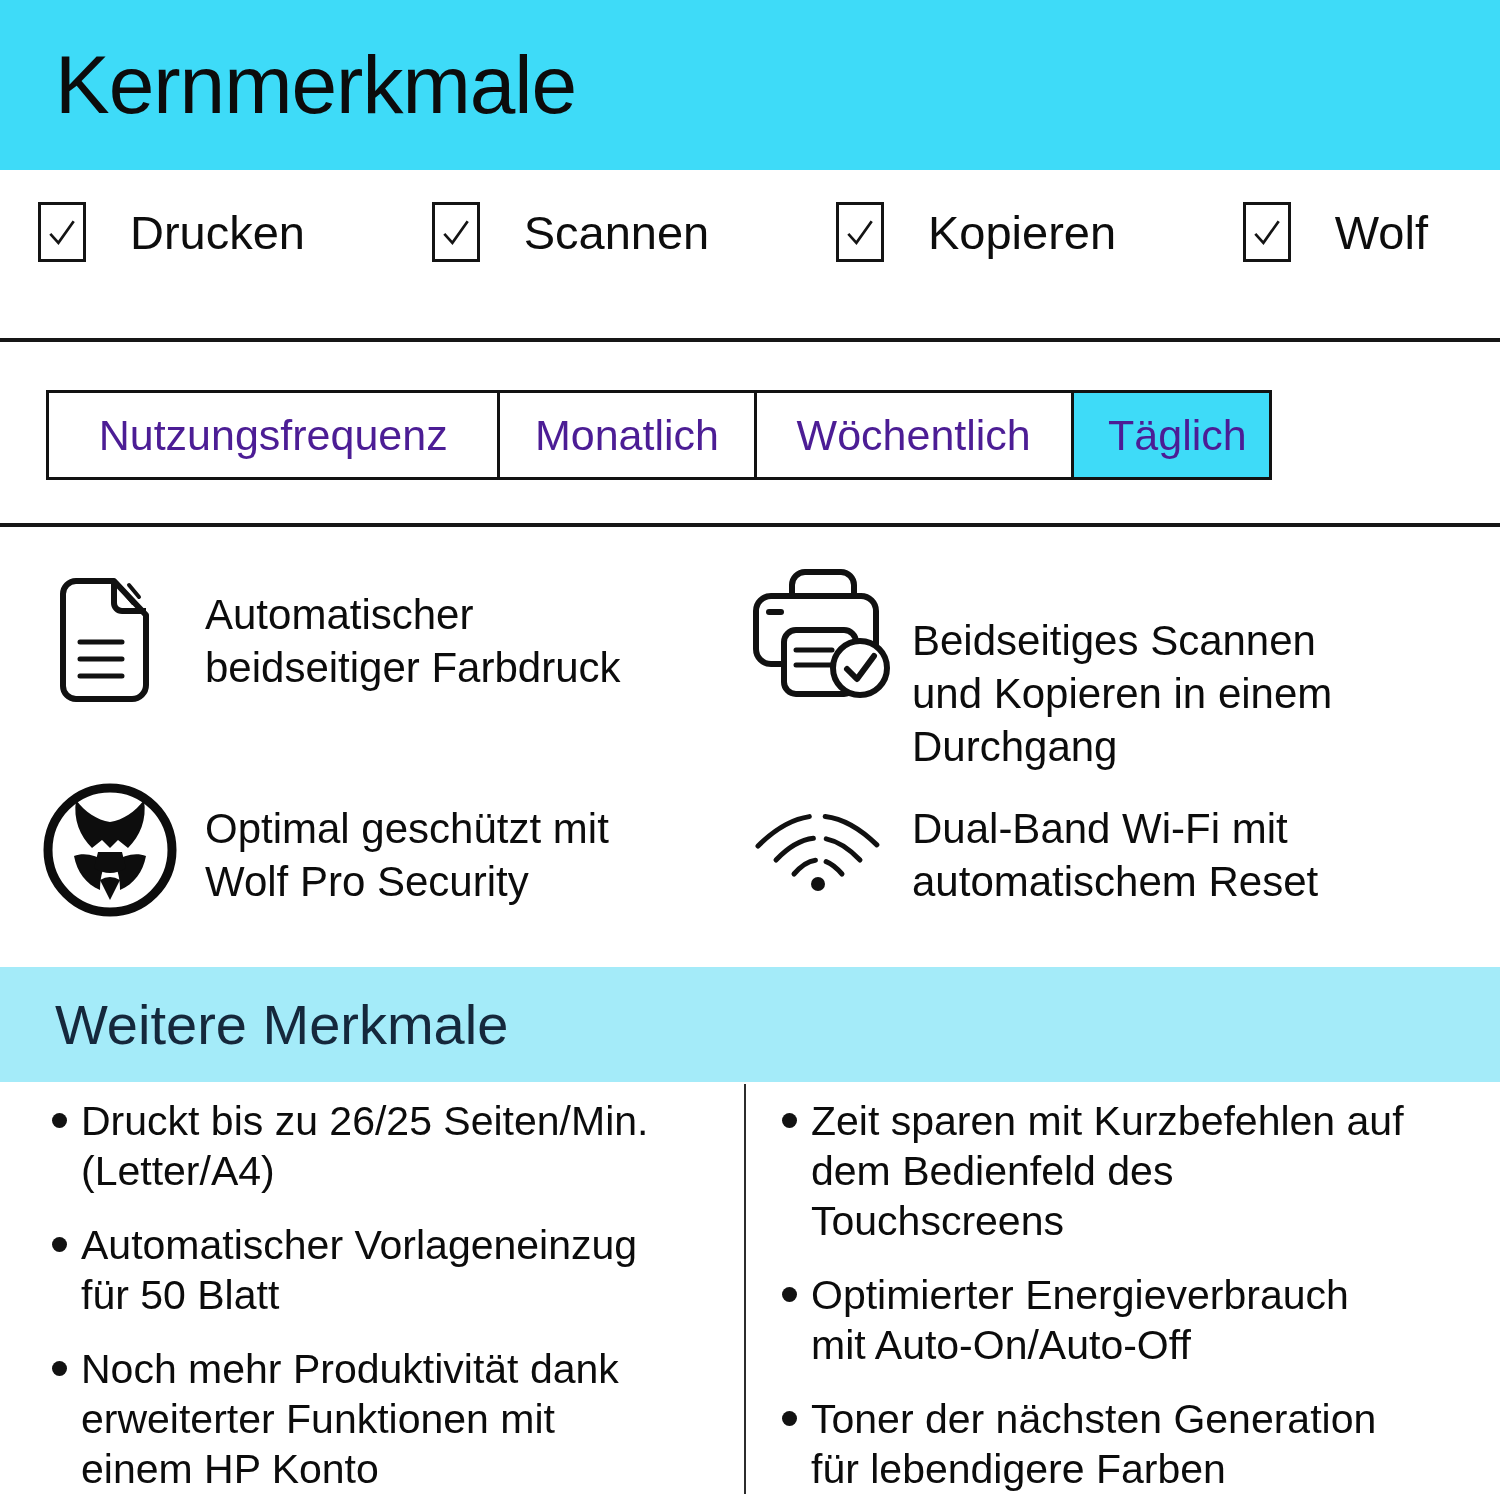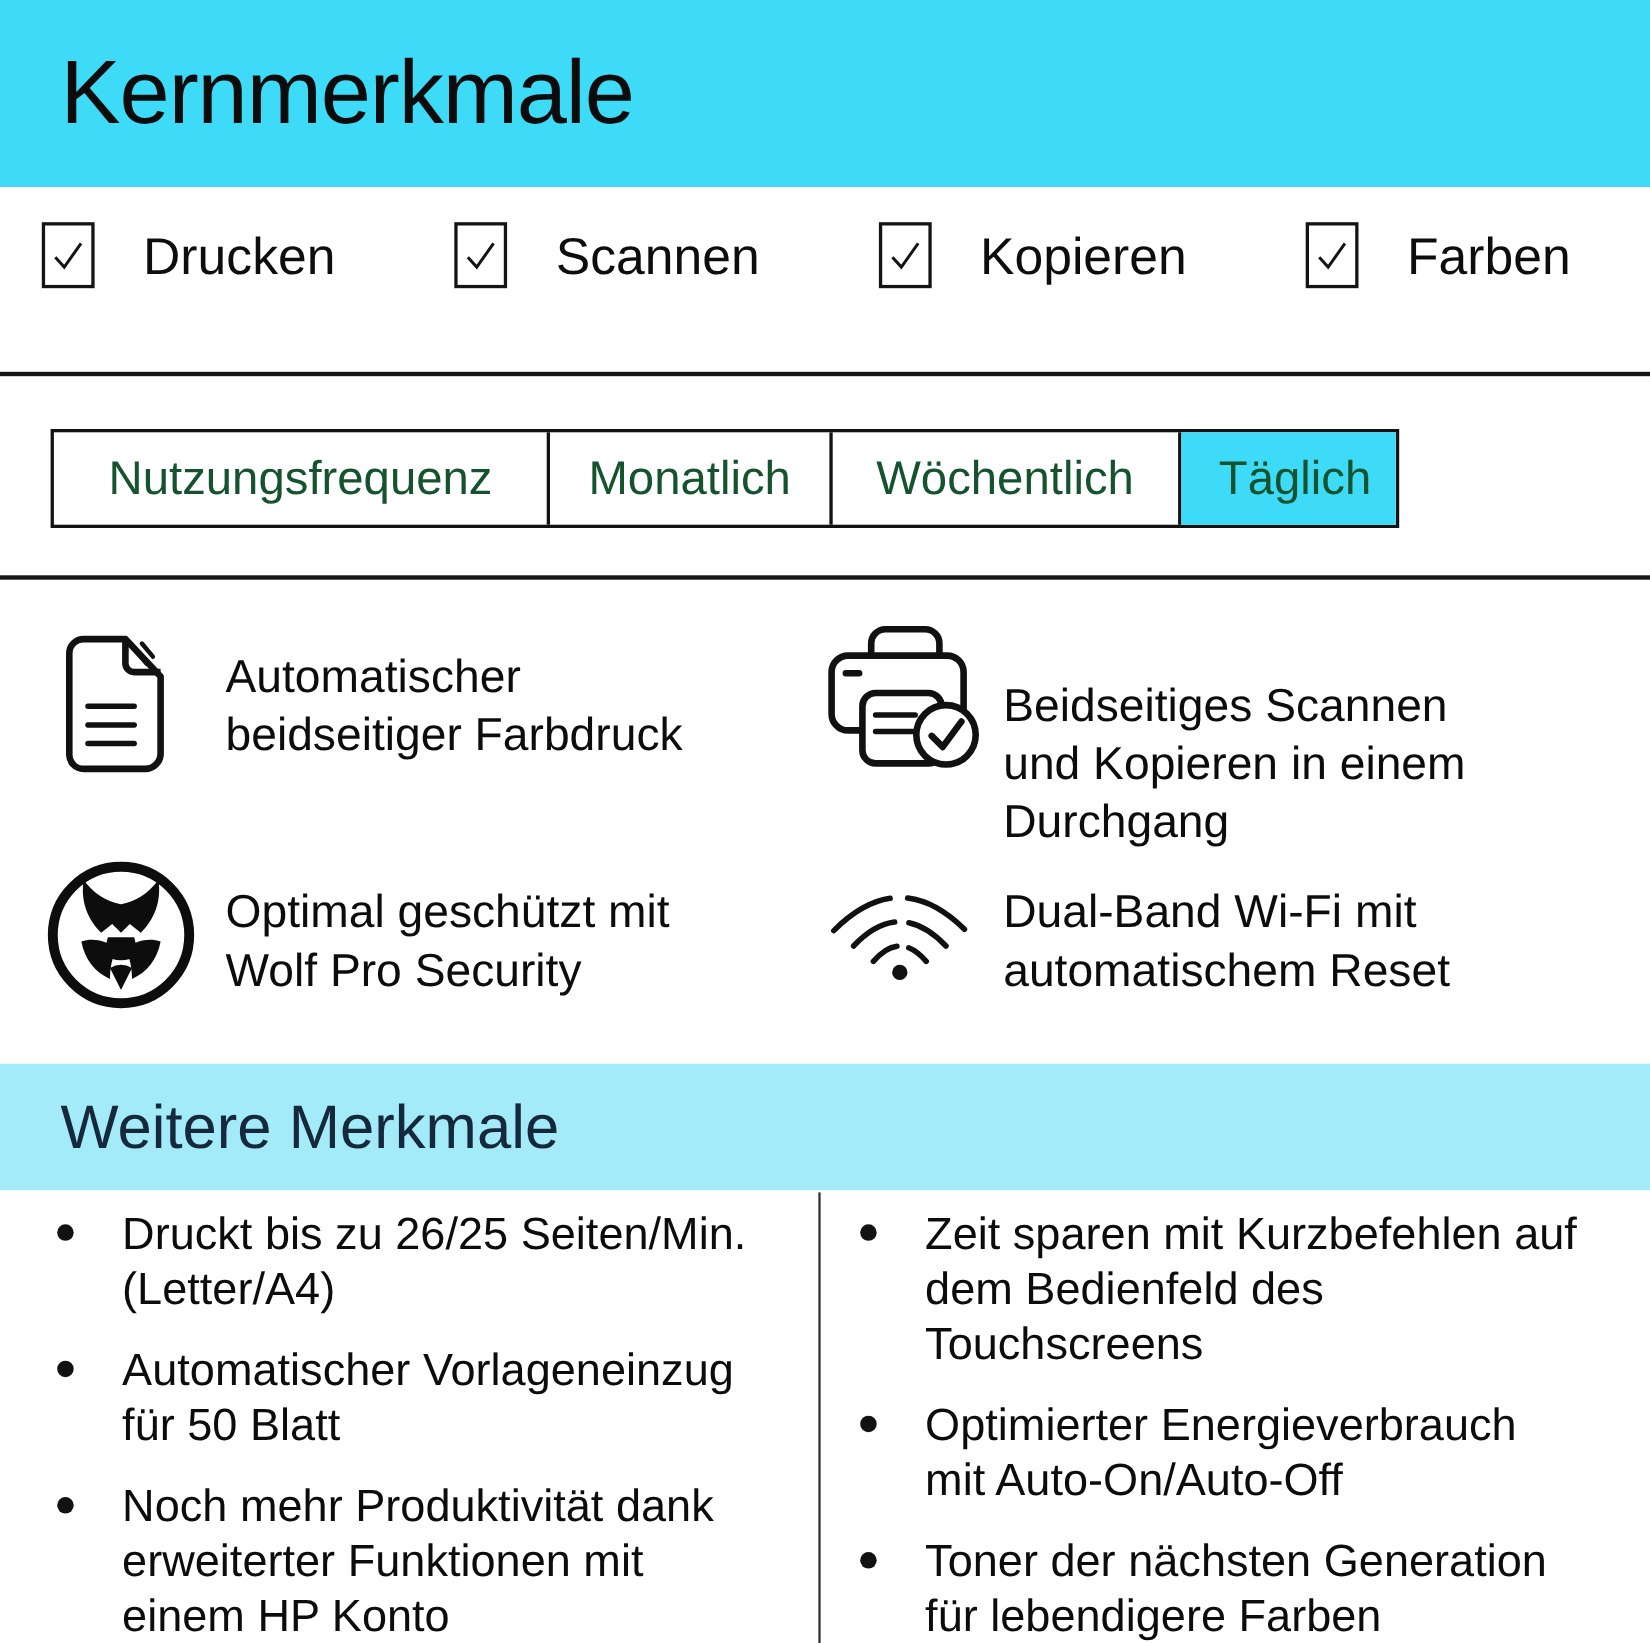--- a/index.html
+++ b/index.html
@@ -15,21 +15,21 @@
   .cap{display:flex;align-items:center;gap:44px;}
   .checkbox{width:42px;height:54px;border:3px solid #141414;background:#fff;display:flex;align-items:center;justify-content:center;flex:none;}
   .checkbox svg{width:36px;height:36px;overflow:visible;}
   .cap-label{font-size:47px;color:#0d0d0d;}
   
   .rule{position:absolute;left:0;width:1500px;height:4px;background:#161616;}
   .rule1{top:338px;}
   .rule2{top:523px;}
   
   .usage-table{position:absolute;left:46px;top:390px;width:1226px;height:90px;display:flex;border:3px solid #121212;box-sizing:border-box;background:#fff;}
-  .ucell{display:flex;align-items:center;justify-content:center;border-right:3px solid #121212;box-sizing:border-box;font-size:43px;color:#14532d;white-space:nowrap;}
+  .ucell{display:flex;align-items:center;justify-content:center;border-right:3px solid #121212;box-sizing:border-box;font-size:43px;color:#4c1d95;white-space:nowrap;}
   .ucell:last-child{border-right:none;padding-left:12px;}
   .uc0{width:37%;}.uc1{width:21%;}.uc2{width:26%;}.uc3{width:16%;}
   .ucell.selected{background:#3EDBF8;}
   
   .ficon{position:absolute;}
   .ficon svg{width:100%;height:100%;overflow:visible;}
   .ftext{position:absolute;font-size:42px;line-height:53px;color:#0c0c0c;}
   .icon-doc{left:58px;top:576px;width:100px;height:128px;}
   .ft1{left:205px;top:588px;}
   .icon-printer{left:748px;top:566px;width:148px;height:144px;}
@@ -40,21 +40,21 @@
   .ft4{left:912px;top:802px;}
   
   .banner-light{position:absolute;left:0;top:967px;width:1500px;height:115px;background:#A4EBF9;display:flex;align-items:center;}
   .banner-light .subtitle{margin-left:55px;font-size:56px;font-weight:400;color:#15283C;}
   
   .bottom{position:absolute;left:0;top:1082px;width:1500px;height:412px;}
   .vdivider{position:absolute;left:744px;top:2px;width:2px;height:410px;background:#2c2c2c;}
   .blist{position:absolute;}
   .blist-left{left:52px;top:14px;width:660px;}
   .blist-right{left:782px;top:14px;width:700px;}
-  .bitem{display:flex;gap:44px;margin-bottom:24px;}
+  .bitem{display:flex;gap:14px;margin-bottom:24px;}
   .bdot{width:15px;height:15px;border-radius:50%;background:#121212;margin-top:17px;flex:none;}
   .btext{font-size:41px;line-height:50px;color:#0c0c0c;}
 </style>
 </head>
 <body>
 
 <div class="page">
 
   <div class="banner-top">
     <div class="title">Kernmerkmale</div>
@@ -84,21 +84,21 @@
           </svg>
       </span>
       <span class="cap-label">Kopieren</span>
     </div>
     <div class="cap">
       <span class="checkbox">
         <svg viewBox="0 0 40 40">
             <polyline points="7,22 16,32 33,8" fill="none" stroke="#141414" stroke-width="3"></polyline>
           </svg>
       </span>
-      <span class="cap-label">Farben</span>
+      <span class="cap-label">Wolf</span>
     </div>
   </div>
 
   <div class="rule rule1"></div>
 
   <div class="usage-table">
     <div class="ucell uc0">Nutzungsfrequenz</div>
     <div class="ucell uc1">Monatlich</div>
     <div class="ucell uc2">Wöchentlich</div>
     <div class="ucell uc3 selected">Täglich</div>

